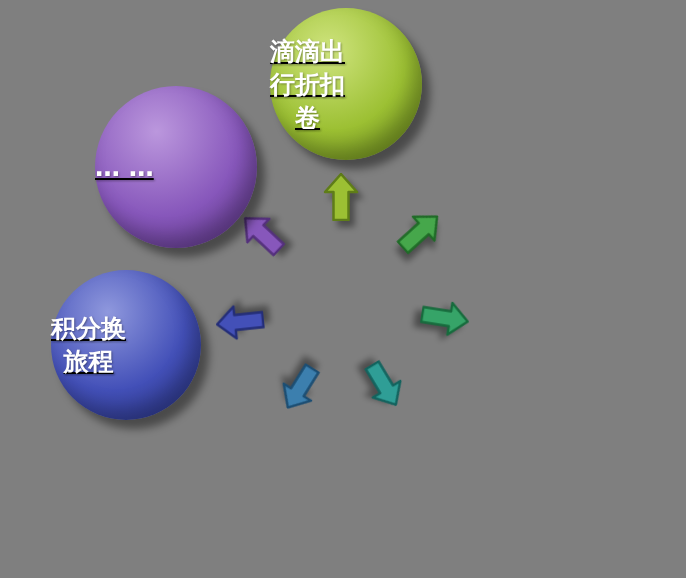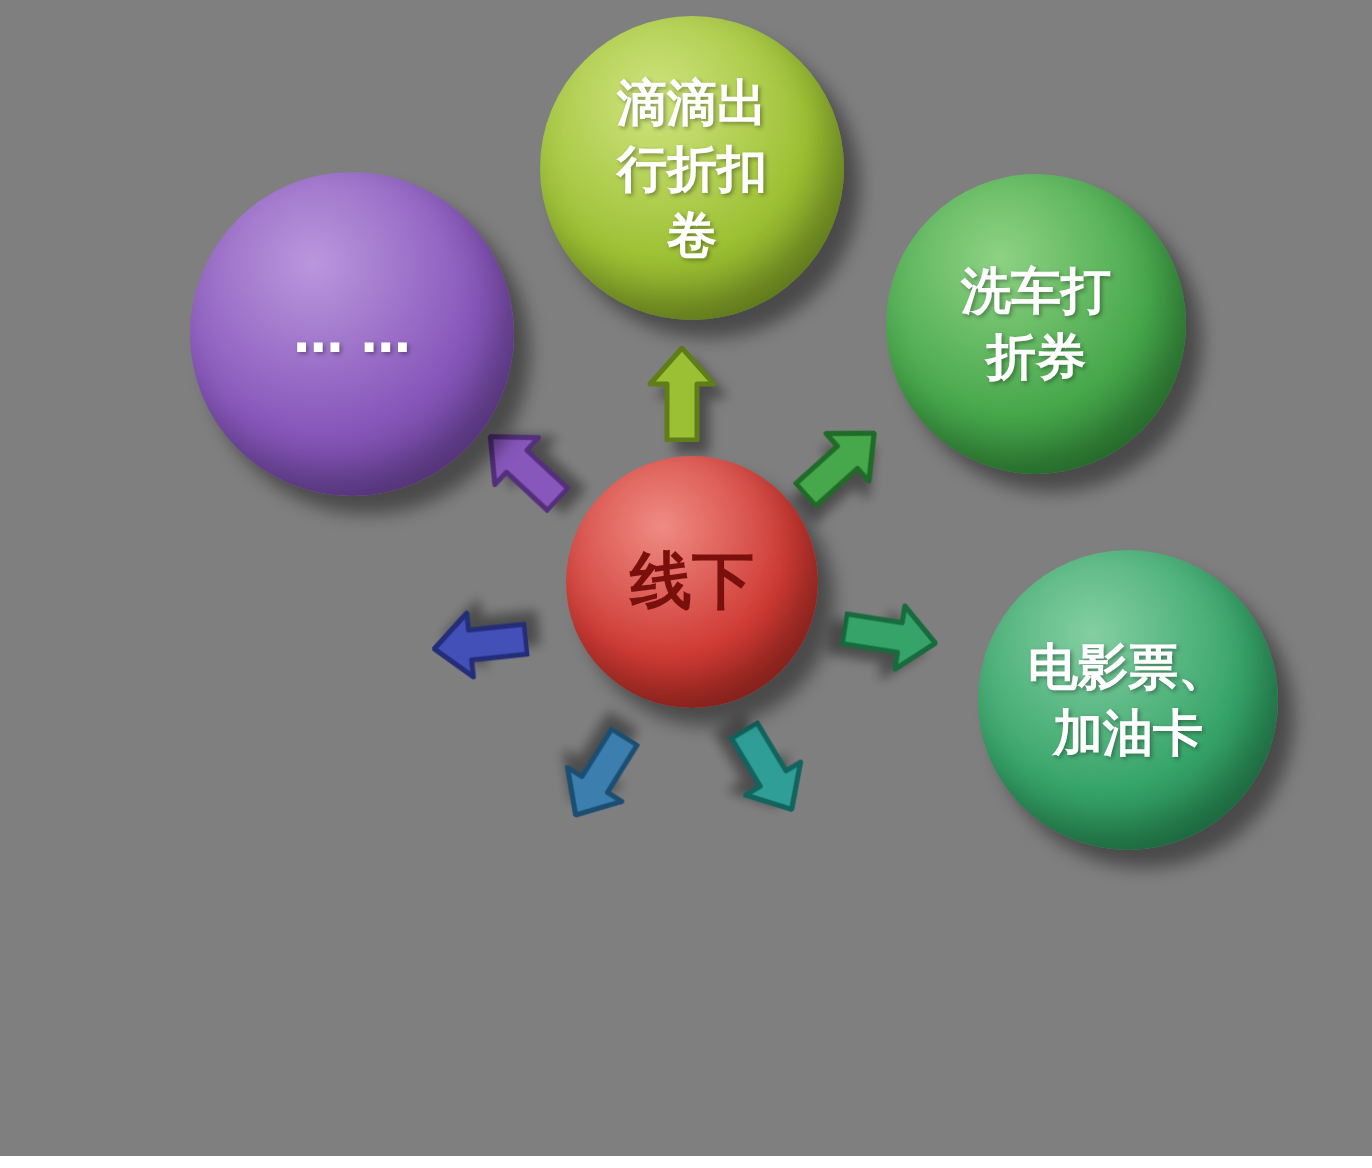--- a/index.html
+++ b/index.html
@@ -13,23 +13,24 @@
   }
   .stage {
     position: absolute; left: 0; top: 0;
     width: 686px; height: 578px;
     background: var(--bg, #7f7f7f);
     overflow: hidden;
   }
   .node {
     position: absolute;
     border-radius: 50%;
-    display: flex; align-items: center; justify-content: center;
+    display: flex; align-items: center; justify-content: flex-start;
     text-align: center;
     box-shadow: 8px 9px 9px rgba(0,0,0,0.42), inset -8px -12px 18px rgba(0,0,0,0.22);
+    text-decoration: underline;
   }
   .label {
     white-space: pre-line;
     color: var(--node-text, #ffffff);
     font-weight: bold;
     font-size: 25px;
     line-height: 1.32;
     text-shadow: 1px 1px 2px rgba(0,0,0,0.35);
   }
   
@@ -102,30 +103,23 @@
   </svg>
   <svg class="arrow a-ul" viewBox="-24 -24 48 48">
     <polygon points="0,-23 16,-5 7.5,-5 7.5,23 -7.5,23 -7.5,-5 -16,-5"></polygon>
   </svg>
 
   <div class="node n0">
     <div class="label">滴滴出
 行折扣
 卷</div>
   </div>
-  <div class="node n1">
-    <div class="label">洗车打
-折券</div>
-  </div>
-  <div class="node n2">
-    <div class="label">电影票、
-加油卡</div>
+  <div class="node n5">
+    <div class="label">积分换
+旅程</div>
   </div>
   <div class="node n6">
     <div class="label">… …</div>
   </div>
 
-  <div class="node center">
-    <div class="label">线下</div>
-  </div>
 
 </div>
 <div class="bottom-strip"></div>
 
 </body></html>

